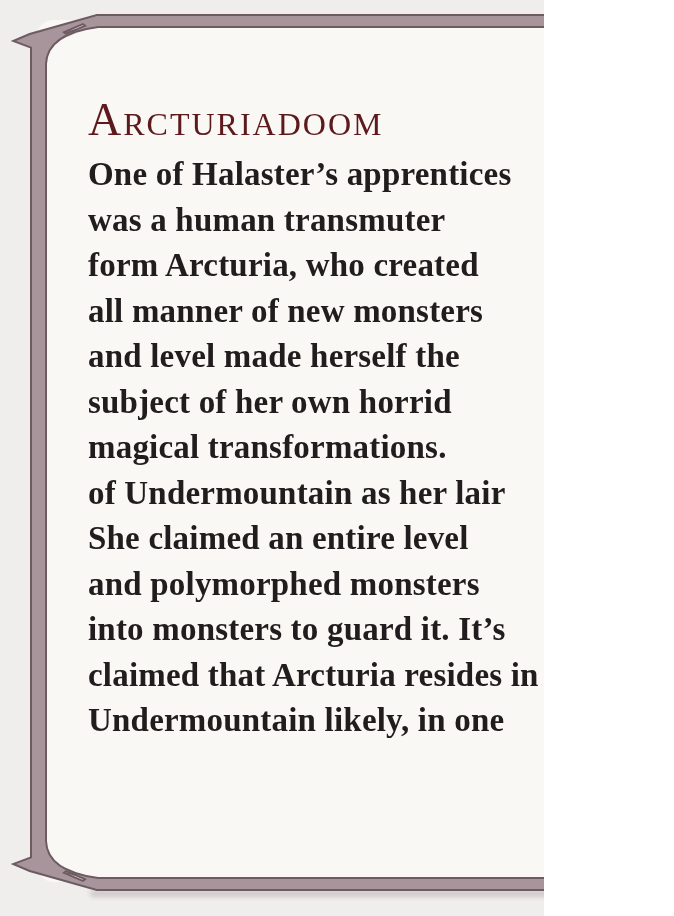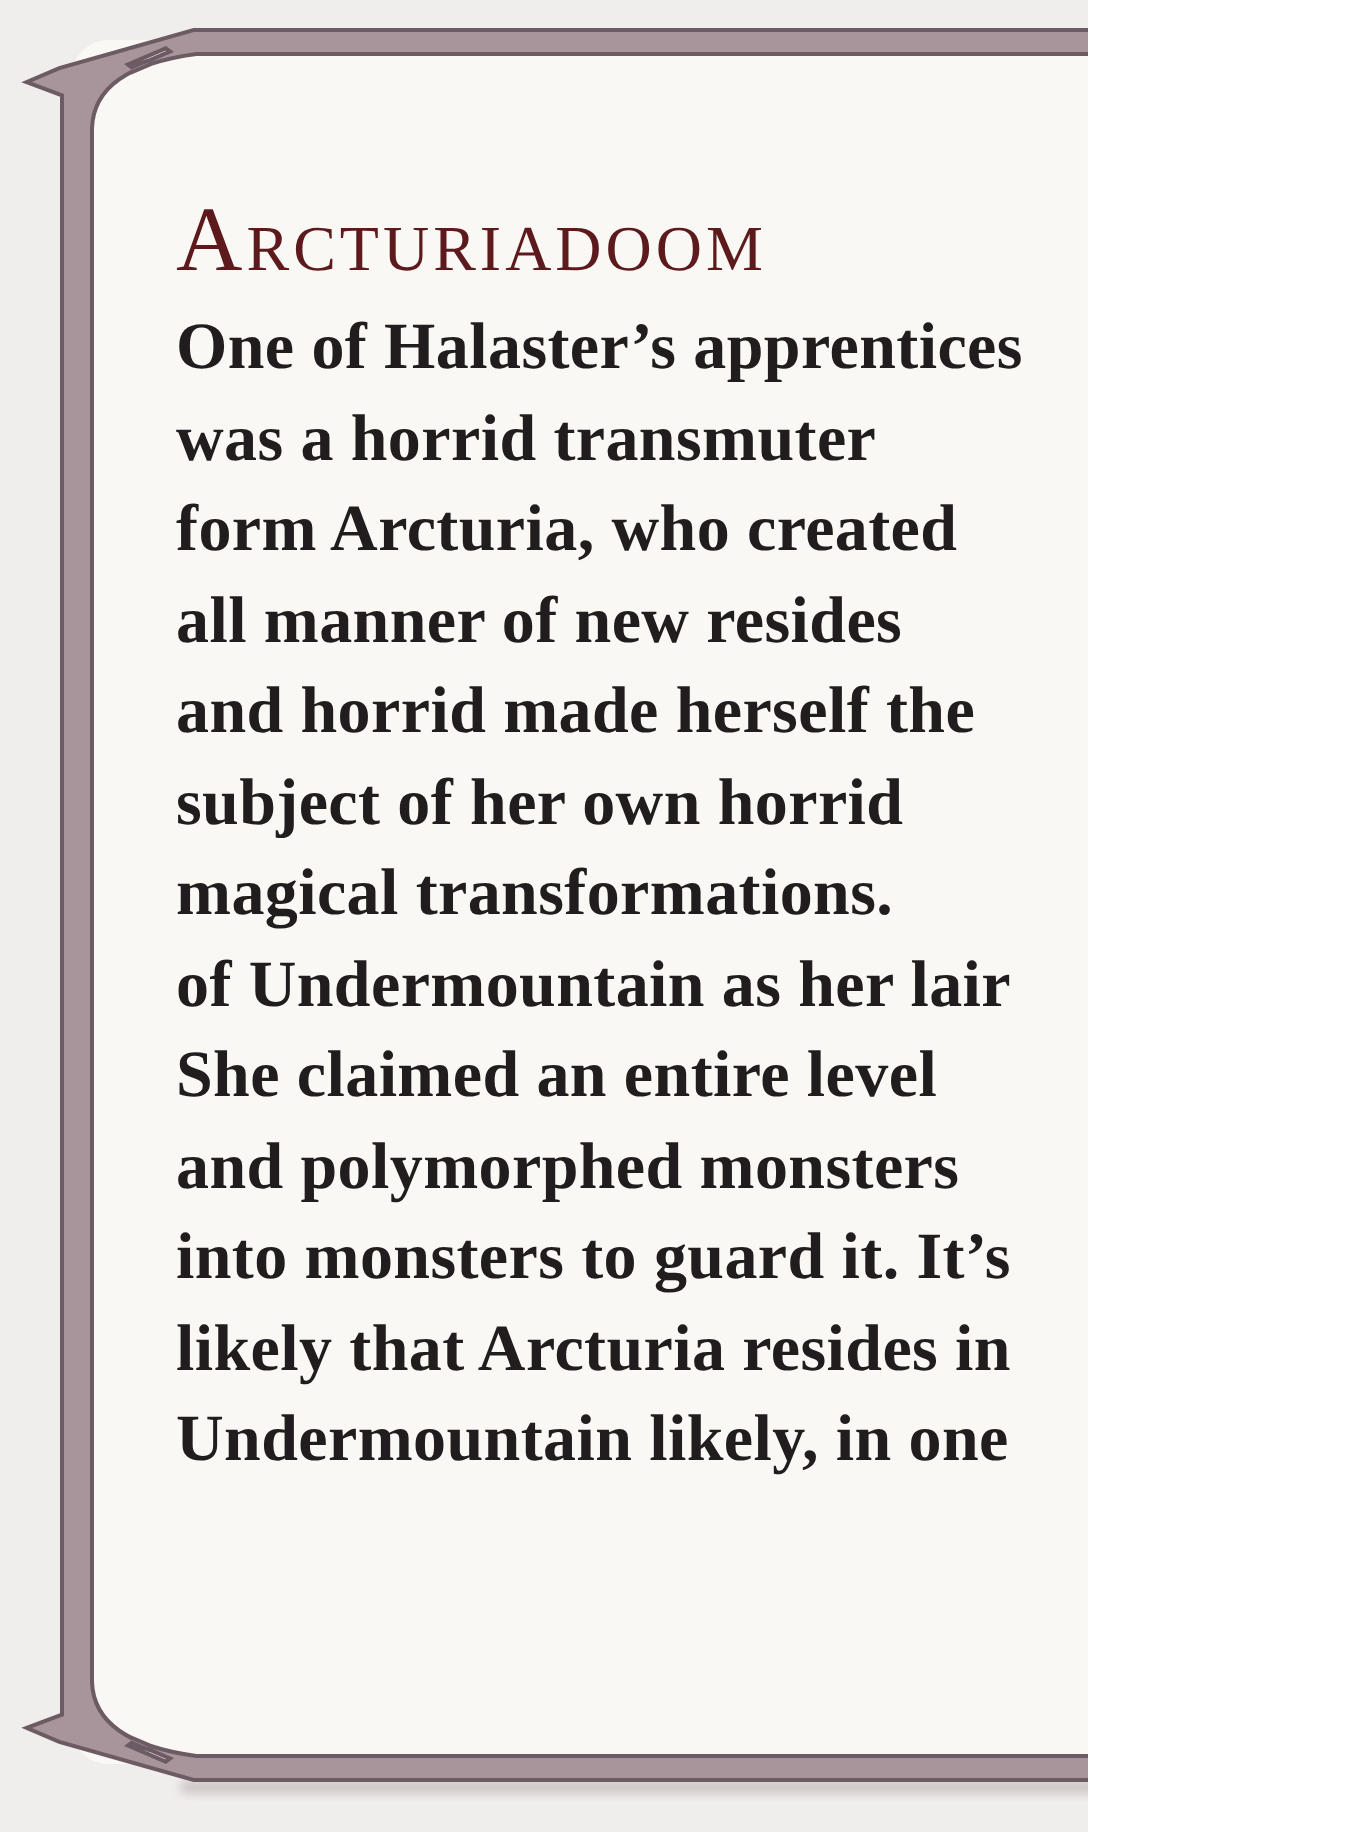--- a/index.html
+++ b/index.html
@@ -89,40 +89,40 @@
     <use href="#frameShape" class="band-stroke"></use>
     <use href="#frameShape" class="band-fill"></use>
   </svg>
 
   <div class="content">
     <h1 class="title">Arcturiadoom</h1>
     <div class="body-text">
 
         <div class="body-line">One of Halaster’s apprentices</div>
 
-        <div class="body-line">was a horrid transmuter</div>
+        <div class="body-line">was a human transmuter</div>
 
         <div class="body-line">form Arcturia, who created</div>
 
-        <div class="body-line">all manner of new resides</div>
+        <div class="body-line">all manner of new monsters</div>
 
-        <div class="body-line">and horrid made herself the</div>
+        <div class="body-line">and level made herself the</div>
 
         <div class="body-line">subject of her own horrid</div>
 
         <div class="body-line">magical transformations.</div>
 
         <div class="body-line">of Undermountain as her lair</div>
 
         <div class="body-line">She claimed an entire level</div>
 
         <div class="body-line">and polymorphed monsters</div>
 
         <div class="body-line">into monsters to guard it. It’s</div>
 
-        <div class="body-line">likely that Arcturia resides in</div>
+        <div class="body-line">claimed that Arcturia resides in</div>
 
         <div class="body-line">Undermountain likely, in one</div>
 
       </div>
   </div>
 
 </div>
 
 </body></html>

